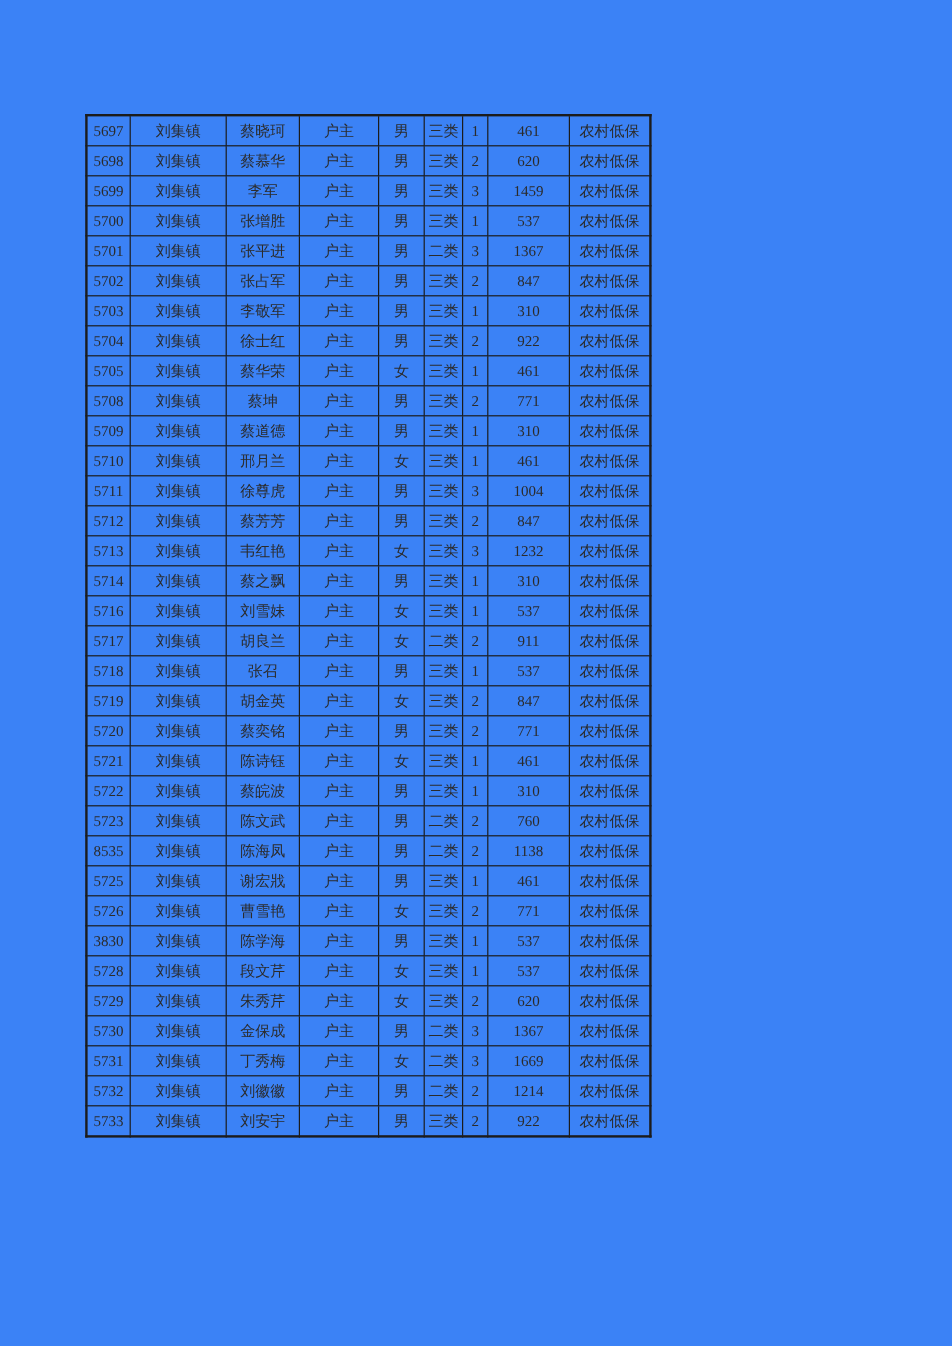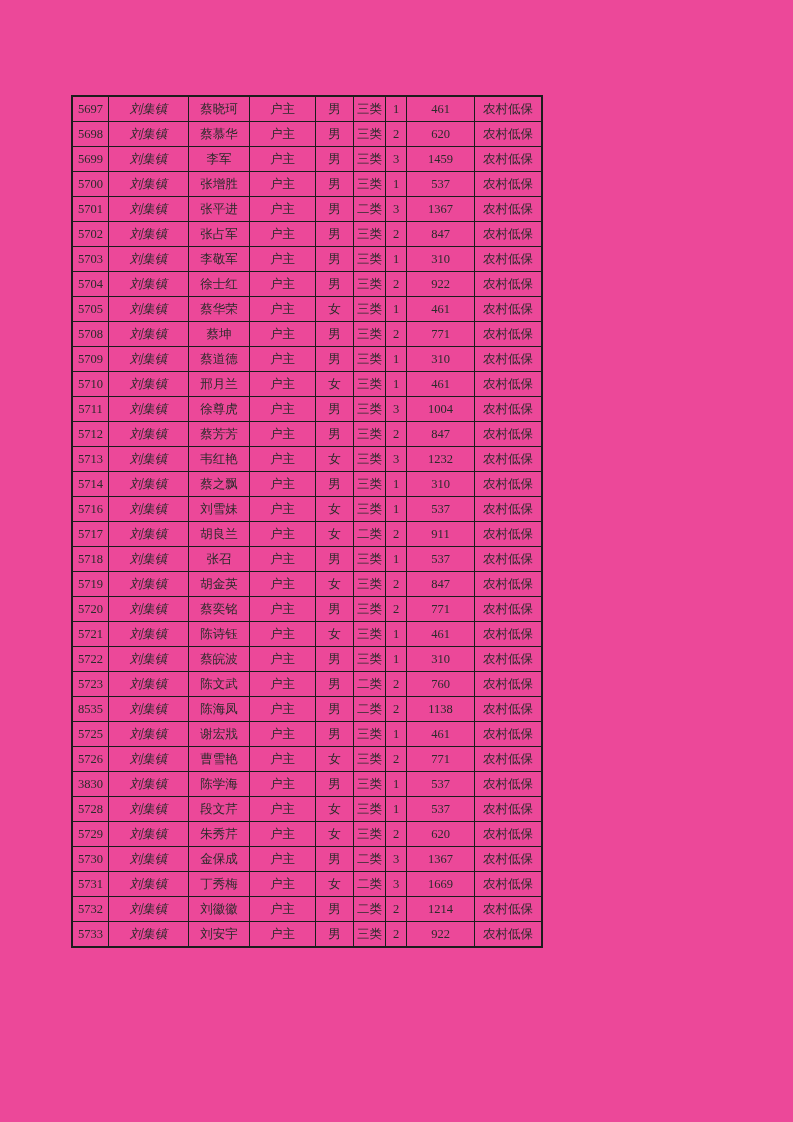--- a/index.html
+++ b/index.html
@@ -9,21 +9,21 @@
   }
   body {
     width: 793px;
     height: 1122px;
     font-family: "Liberation Serif", "DejaVu Serif", serif;
   }
   .sheet {
     position: relative;
     width: 793px;
     height: 1122px;
-    background: #ec4899;
+    background: #3b82f6;
     overflow: hidden;
   }
   table.grid {
     position: absolute;
     left: 71px;
     top: 95px;
     border-collapse: collapse;
     table-layout: fixed;
     border: 2px solid #1c1c1c;
   }
@@ -36,21 +36,21 @@
     text-align: center;
     vertical-align: middle;
     font-size: 12.5px;
     color: #2b2b2b;
     white-space: nowrap;
     overflow: hidden;
     line-height: 24px;
   }
   
   .c0 { width: 35px; }  
-  .c1 { width: 79px; font-style: italic; }  
+  .c1 { width: 79px; }  
   .c2 { width: 60px; }  
   .c3 { width: 65px; }  
   .c4 { width: 37px; }  
   .c5 { width: 31px; }  
   .c6 { width: 20px; }  
   .c7 { width: 67px; }  
   .c8 { width: 66px; }  
 </style>
 </head>
 <body>

